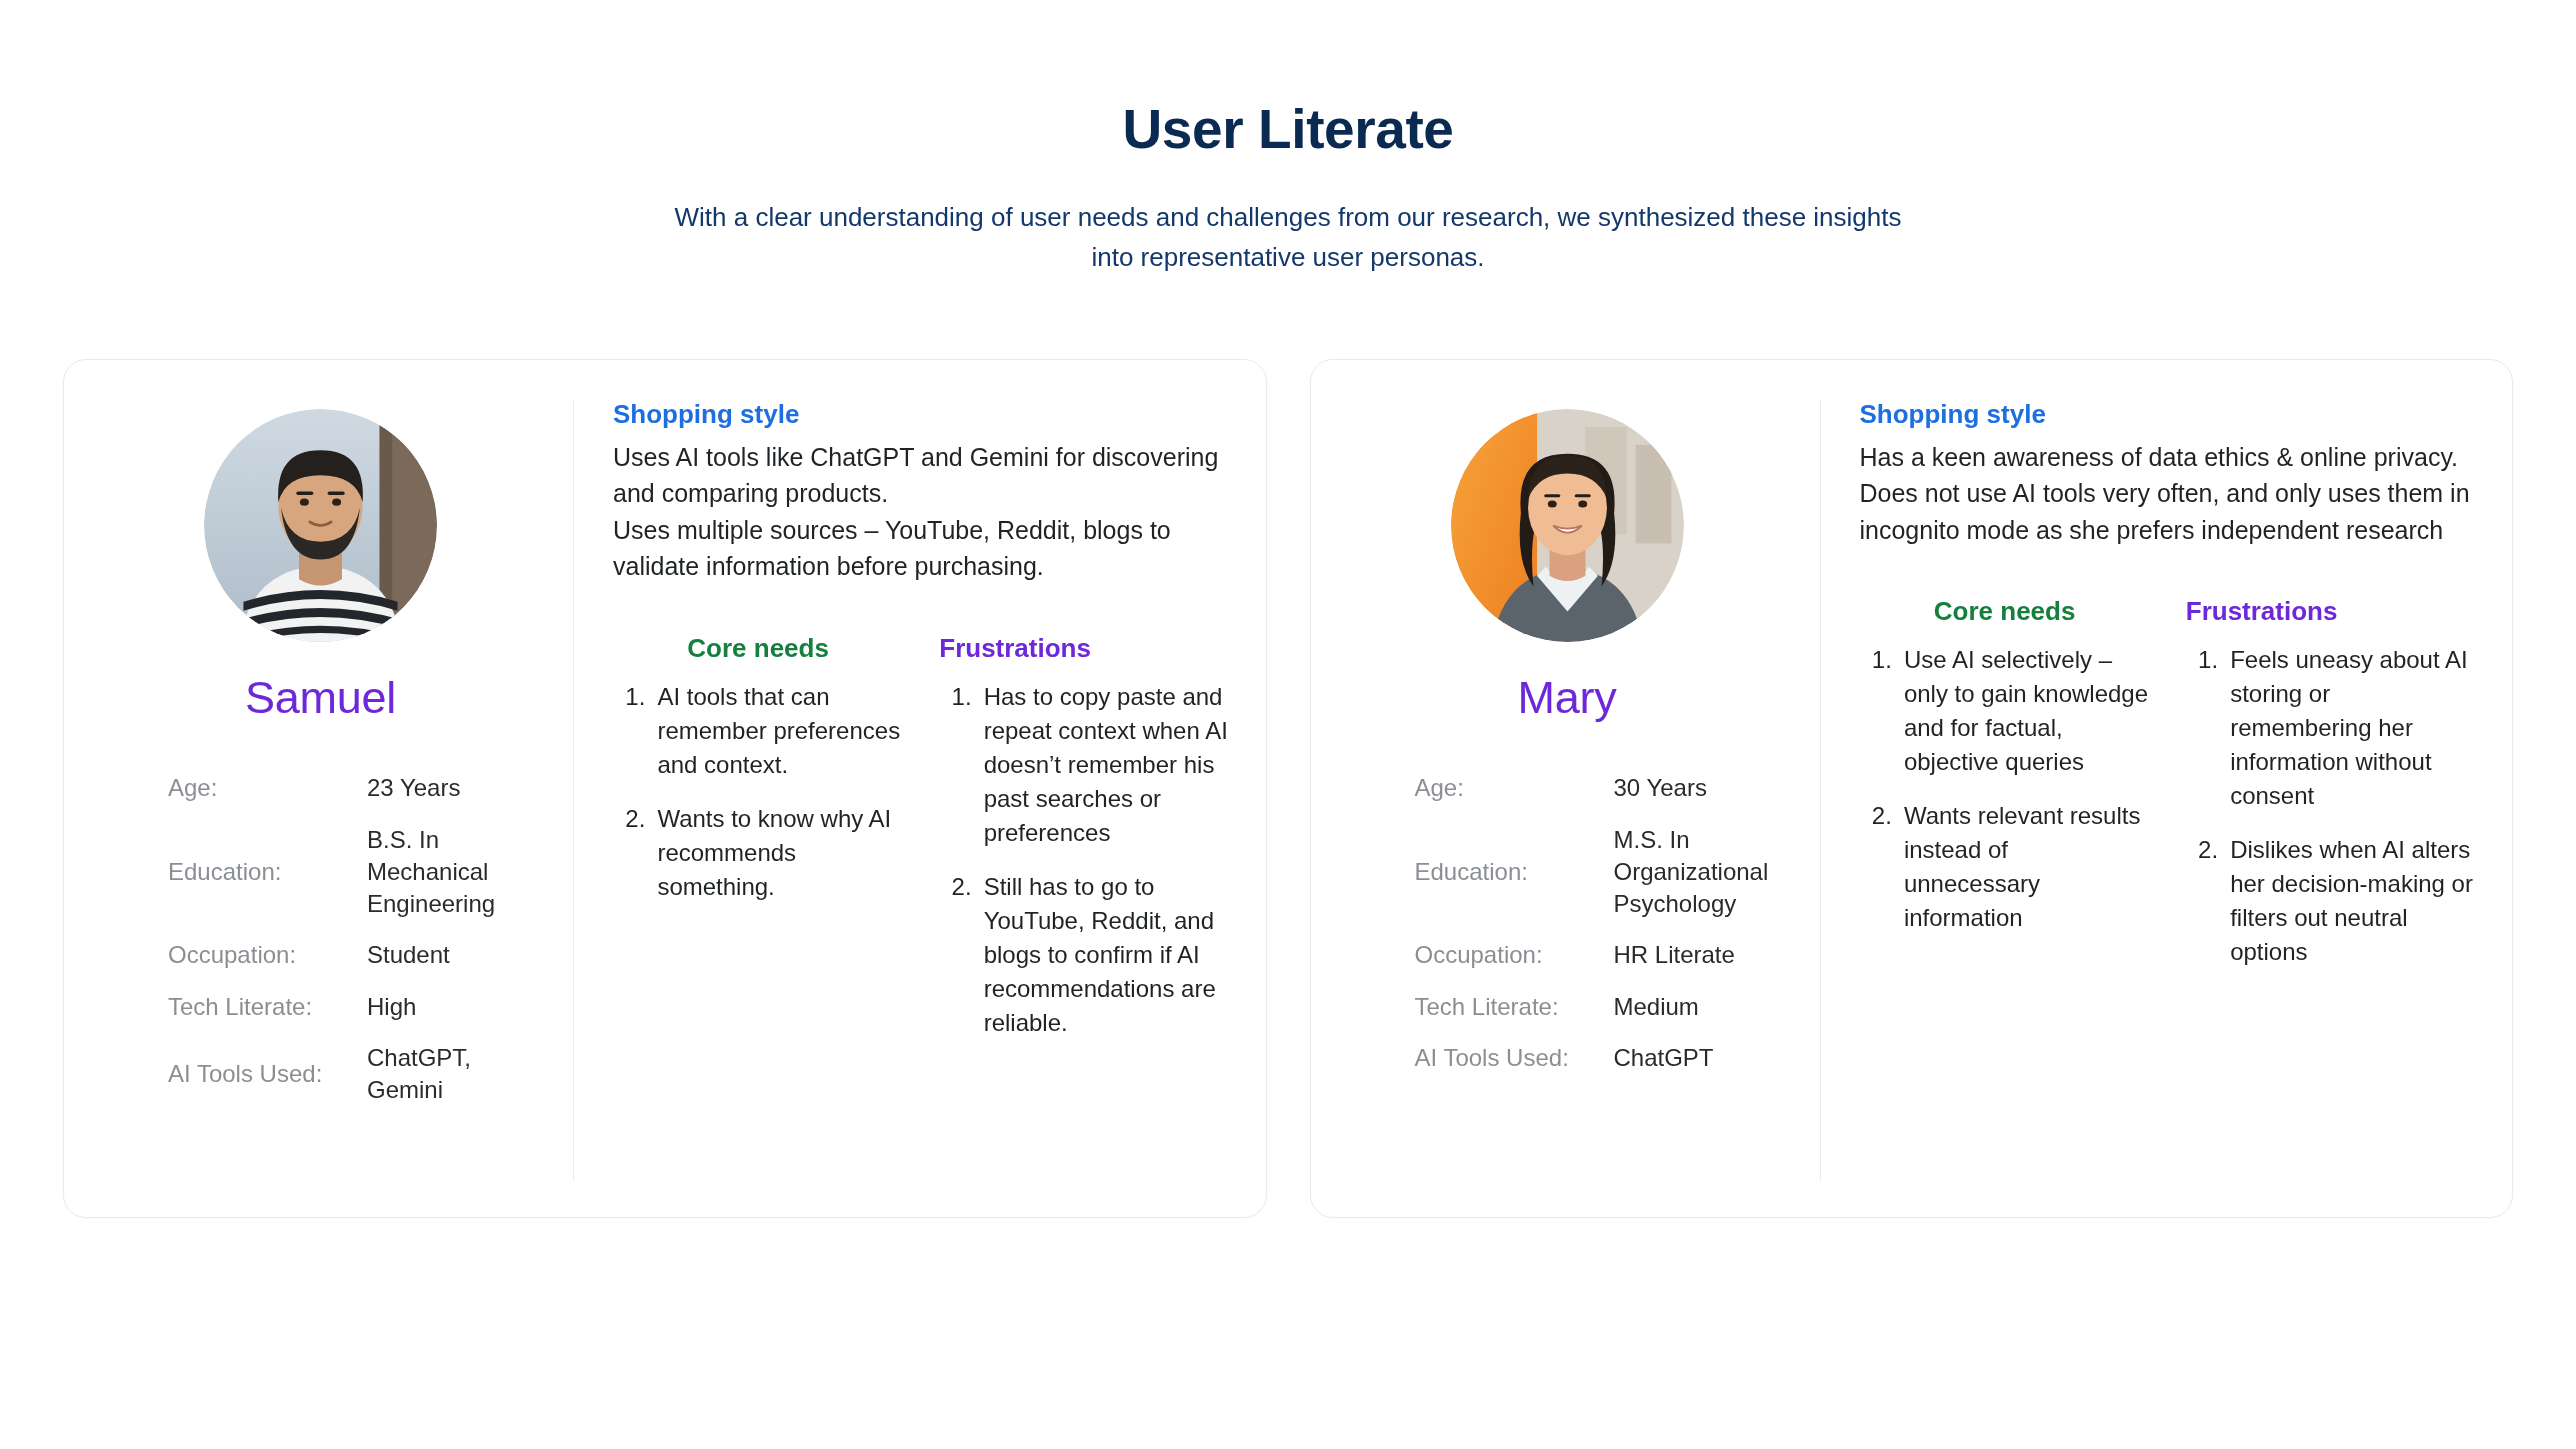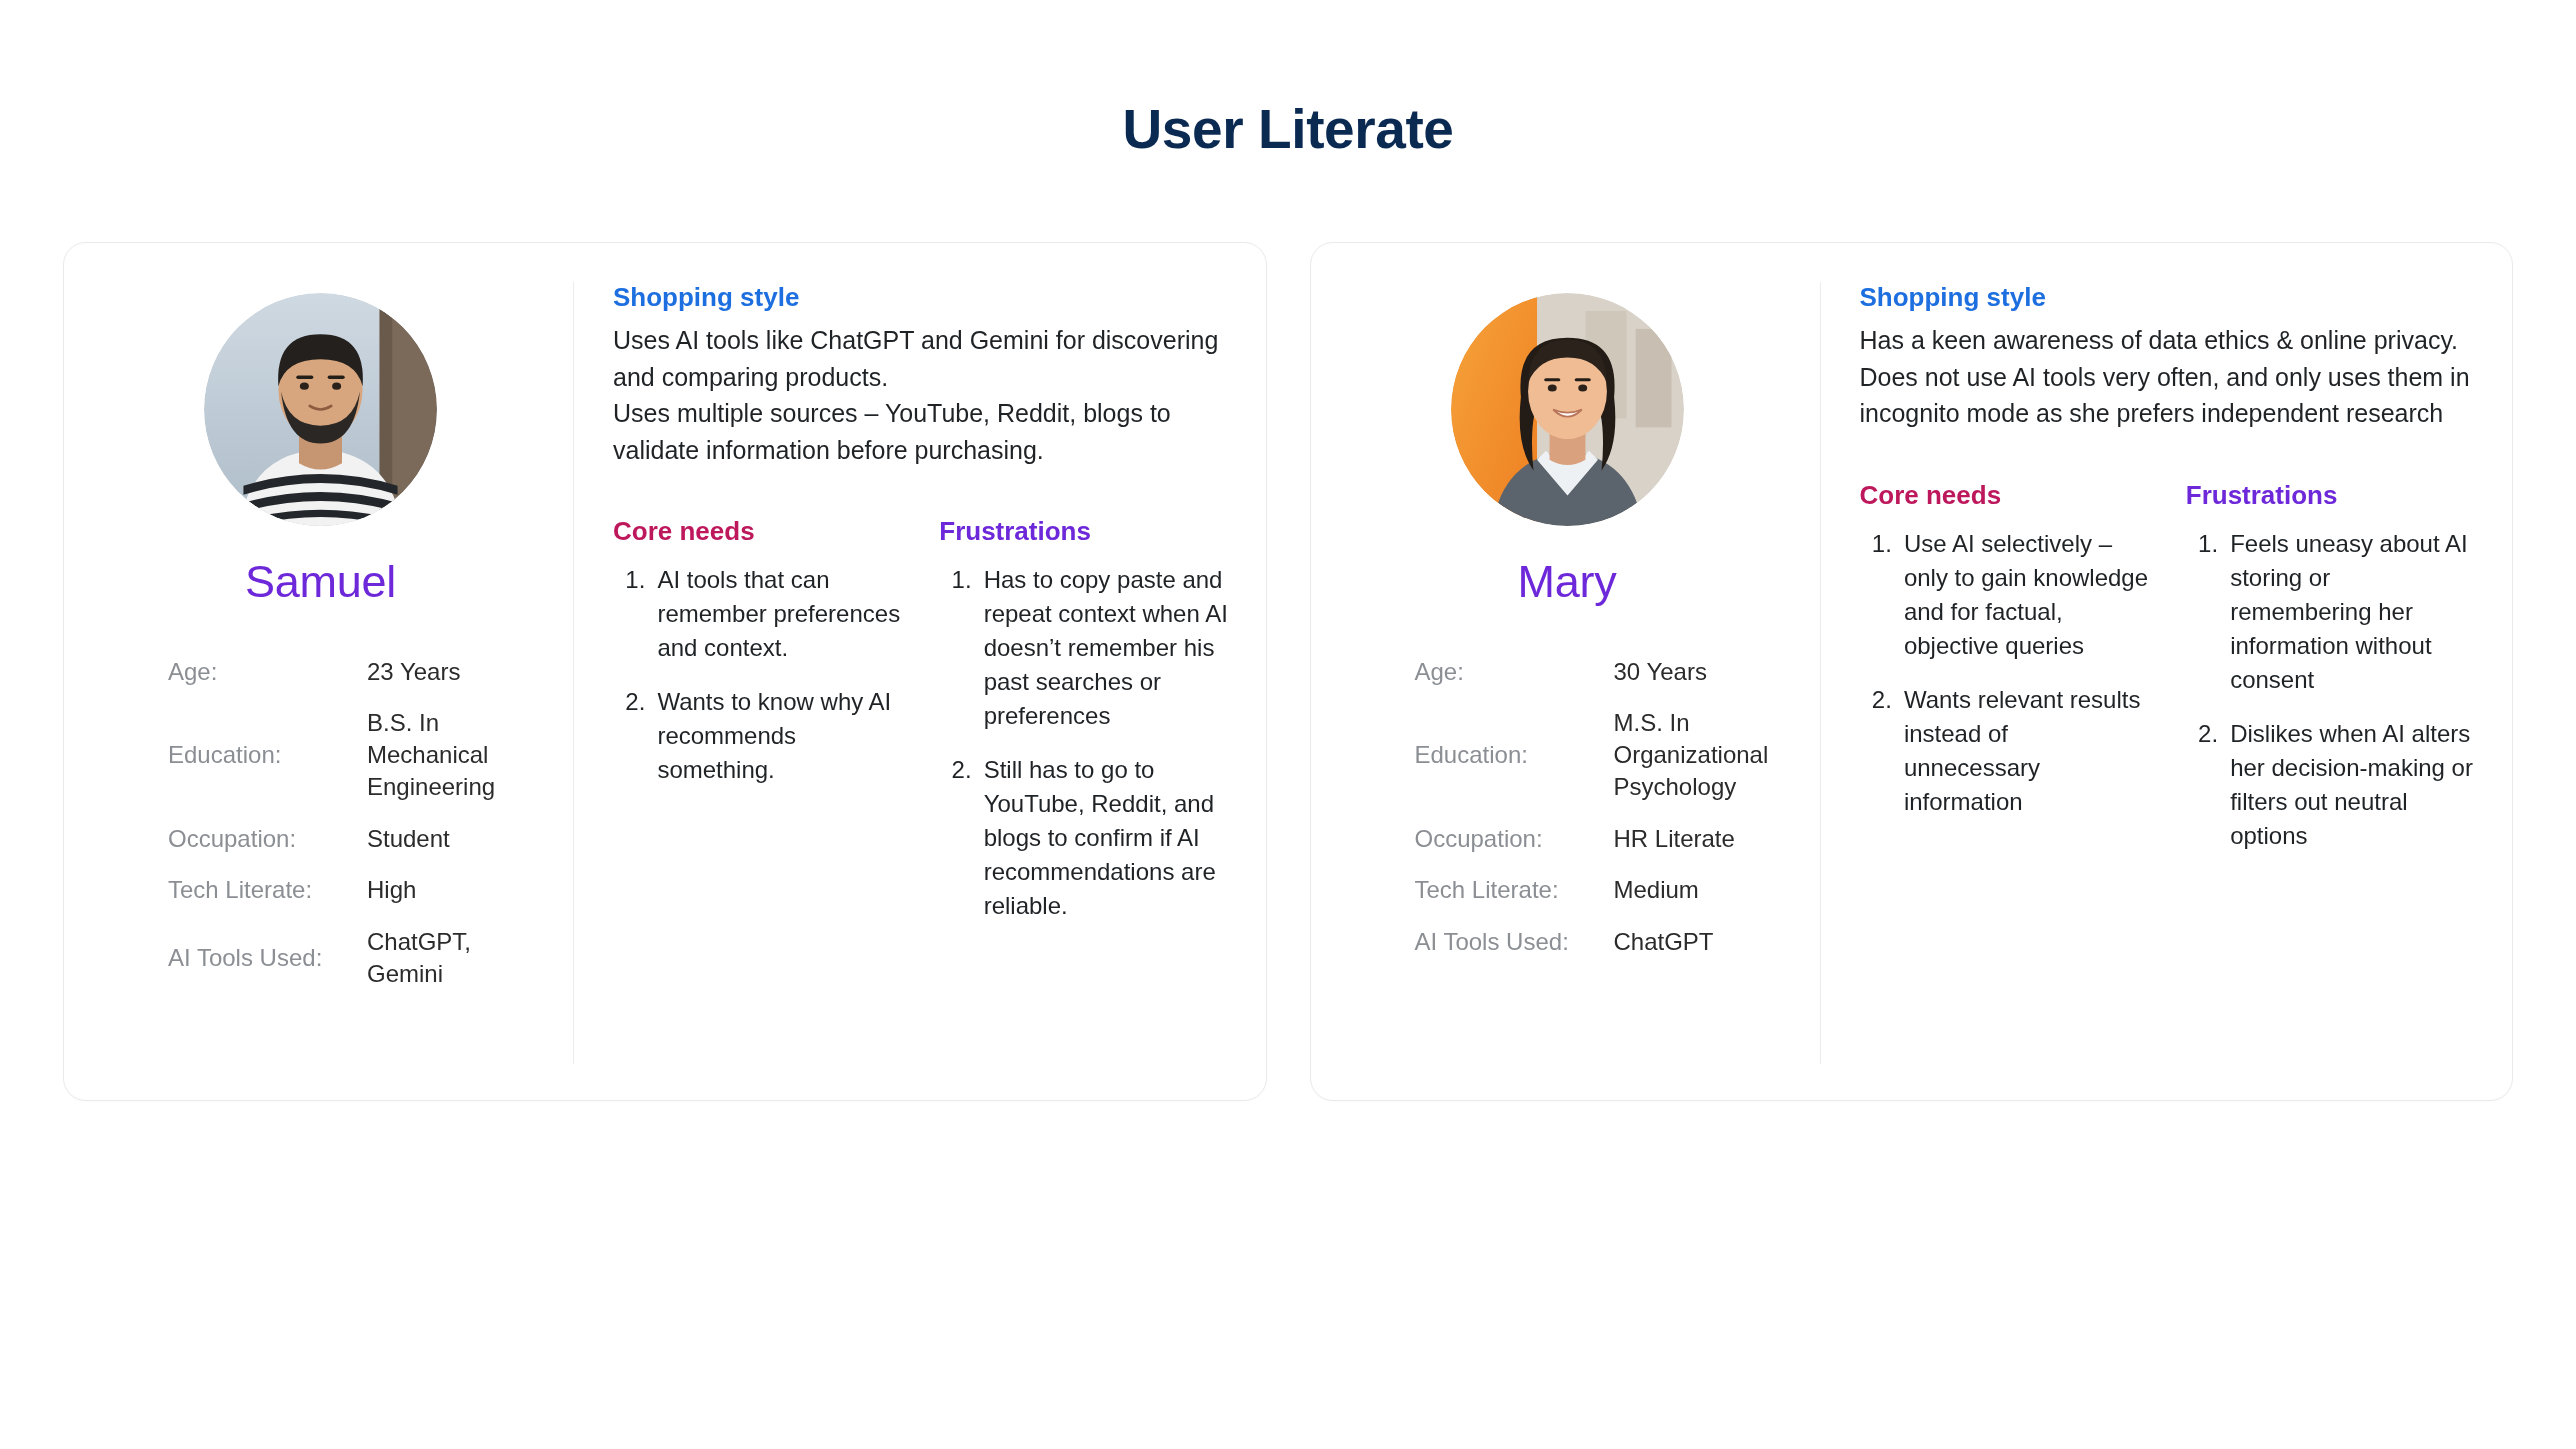--- a/index.html
+++ b/index.html
@@ -109,21 +109,21 @@
   .content {
     flex: 1;
     padding-left: 39px;
   }
   .sec-heading {
     font-size: 26px;
     font-weight: bold;
     margin: 0 0 9px 0;
   }
   .sec-heading.blue { color: #1d6fe0; }
-  .sec-heading.amber { color: #be185d; }
+  .sec-heading.amber { color: #15803d; text-align: center; }
   .sec-heading.red { color: #6d28d9; }
   .shopping-style p {
     margin: 0;
     font-size: 25px;
     line-height: 1.46;
     color: #1f2326;
   }
   .two-col {
     display: flex;
     gap: 36px;
@@ -145,20 +145,21 @@
     padding-left: 5.4px;
   }
 </style>
 </head>
 <body>
 
 <div class="page">
 
   <div class="header">
     <h1 class="page-title">User Literate</h1>
+    <p class="page-subtitle">With a clear understanding of user needs and challenges from our research, we synthesized these insights into representative user personas.</p>
   </div>
 
   <div class="cards">
 
     <div class="persona-card">
       <div class="identity">
         <div class="avatar-wrap">
           <div class="avatar">
             <svg width="233" height="233" viewBox="0 0 260 260" aria-hidden="true">
               <defs>

